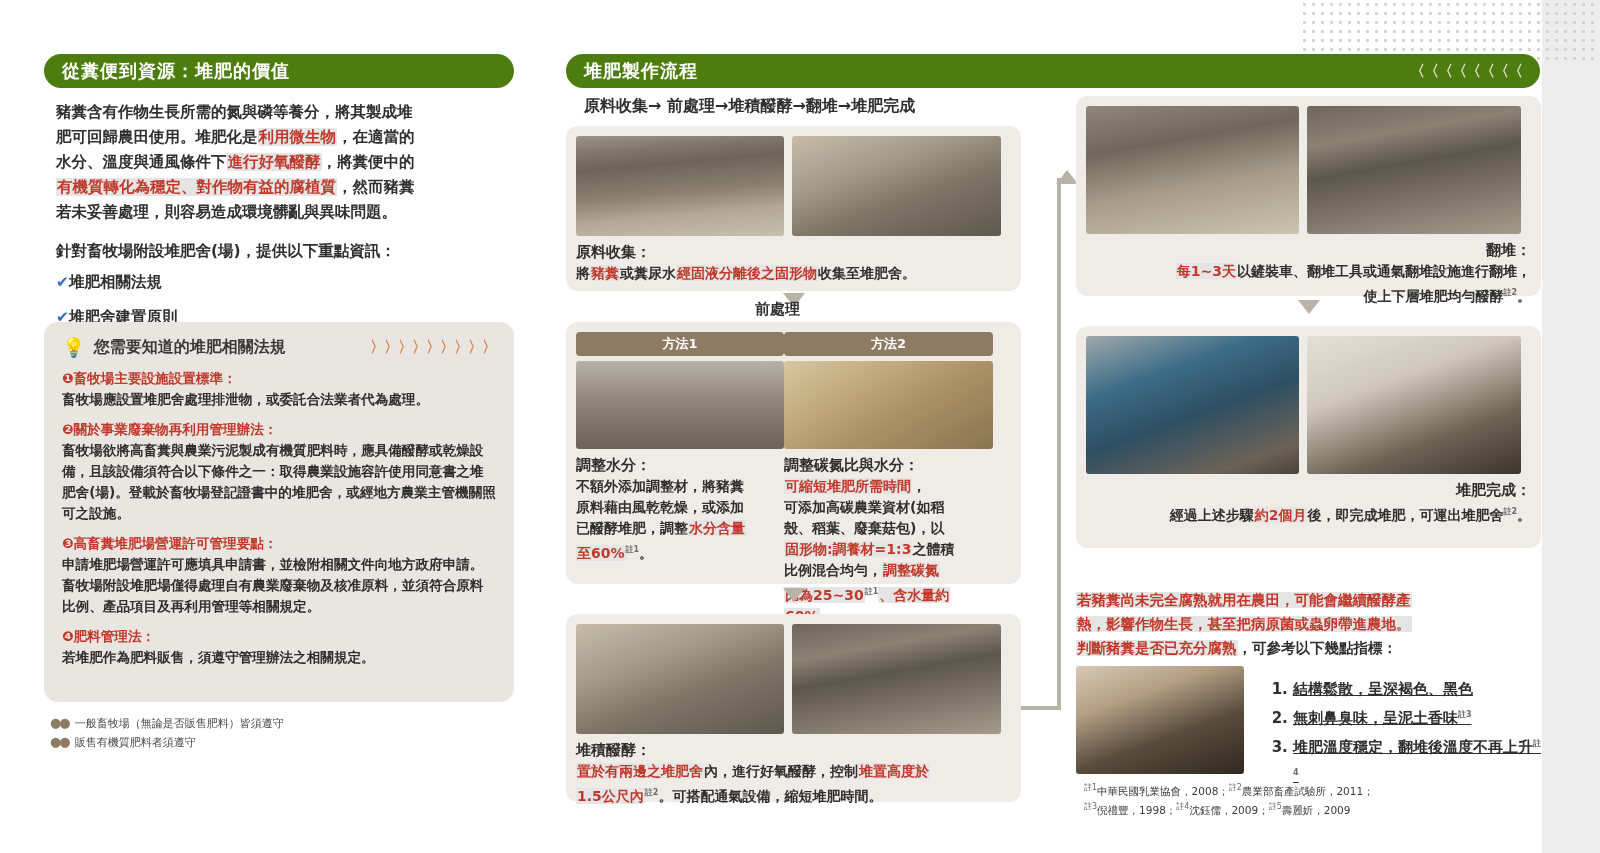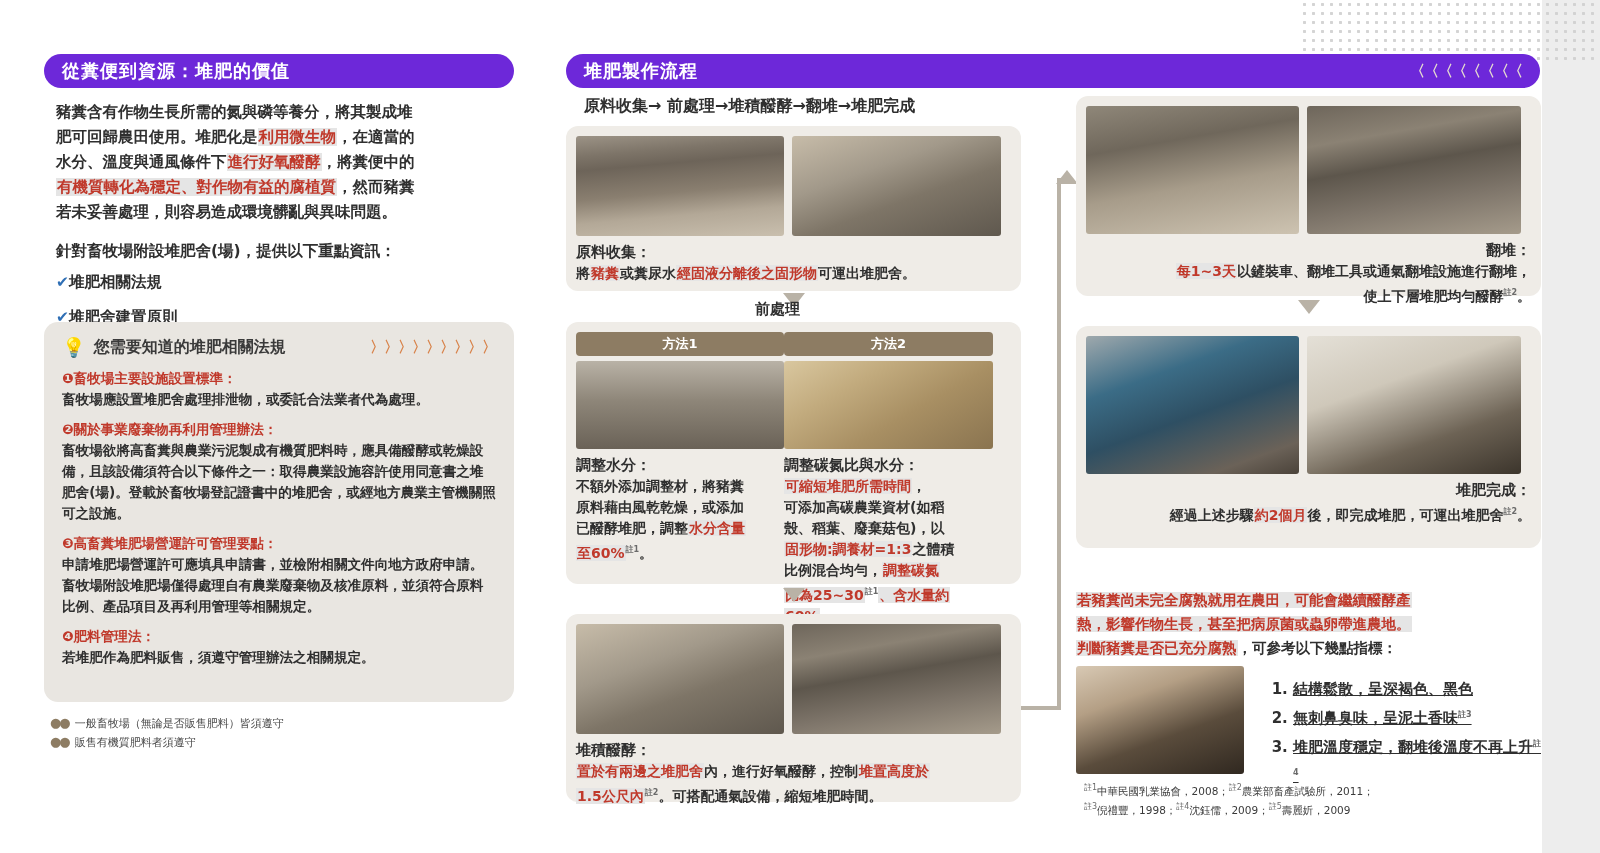--- a/index.html
+++ b/index.html
@@ -15,21 +15,21 @@
   .dots{
     position:absolute;right:0;top:0;width:300px;height:60px;
     background-image:radial-gradient(#cfcfcf 1.4px, transparent 1.5px);
     background-size:9px 9px;
     opacity:.9;
   }
   .grayband{position:absolute;right:0;top:0;width:58px;height:853px;background:#ededed;}
   
   .hdr{
     position:absolute;height:34px;border-radius:17px;
-    background:#6d28d9;color:#fff;display:flex;align-items:center;
+    background:#4d7c0f;color:#fff;display:flex;align-items:center;
     font-size:18px;font-weight:bold;letter-spacing:1px;padding:0 18px;
     box-sizing:border-box;
   }
   .hdr .arrows{margin-left:auto;color:#e7ded0;font-size:15px;letter-spacing:-1px;}
   .lead{
     position:absolute;left:56px;top:100px;width:450px;
     font-size:15.5px;line-height:25px;color:#2f2f2f;font-weight:bold;
   }
   .hl-y-red{background:#e5e5e5;color:#c0392b;padding:0 1px;}
   .checks{margin-top:6px;}
@@ -163,21 +163,21 @@
 
   <div class="flow-line">原料收集→ 前處理→堆積醱酵→翻堆→堆肥完成</div>
 
   <div class="panel" style="left:566px;top:126px;width:455px;height:165px;">
     <div class="photos">
       <div class="ph img-barn" style="width:208px;height:100px;"></div>
       <div class="ph img-pile" style="width:209px;height:100px;"></div>
     </div>
     <div class="p-caption">
       <span class="t">原料收集：</span><br>
-      <span>將</span><span class="hl-y-red">豬糞</span><span>或糞尿水</span><span class="hl-y-red">經固液分離後之固形物</span><span>可運出堆肥舍。</span>
+      <span>將</span><span class="hl-y-red">豬糞</span><span>或糞尿水</span><span class="hl-y-red">經固液分離後之固形物</span><span>收集至堆肥舍。</span>
     </div>
   </div>
 
   <div class="arrow-down" style="left:783px;top:293px;"></div>
   <div class="sub-title" style="left:755px;top:300px;">前處理</div>
 
   <div class="panel" style="left:566px;top:322px;width:455px;height:262px;">
     <div style="display:flex;gap:0;">
       <div style="width:208px;">
         <div class="tagpill">方法1</div>

